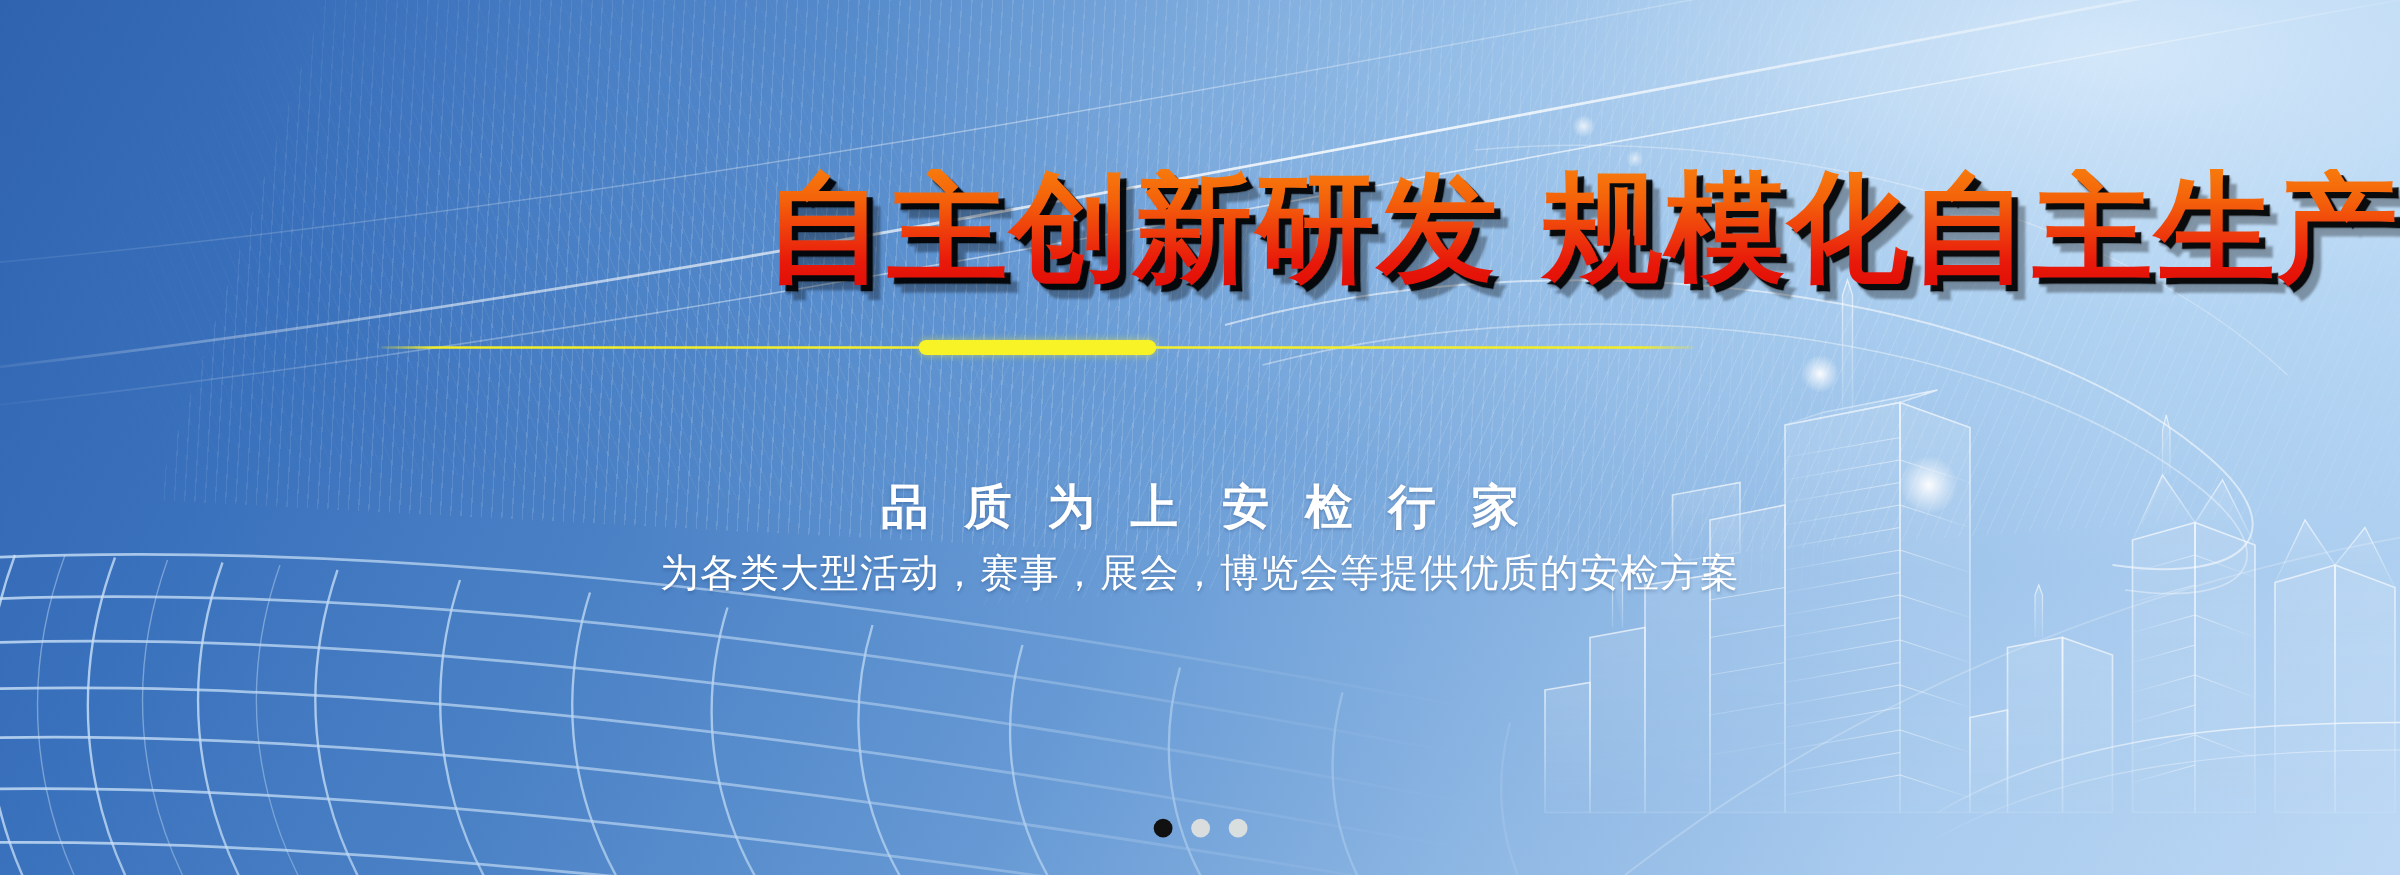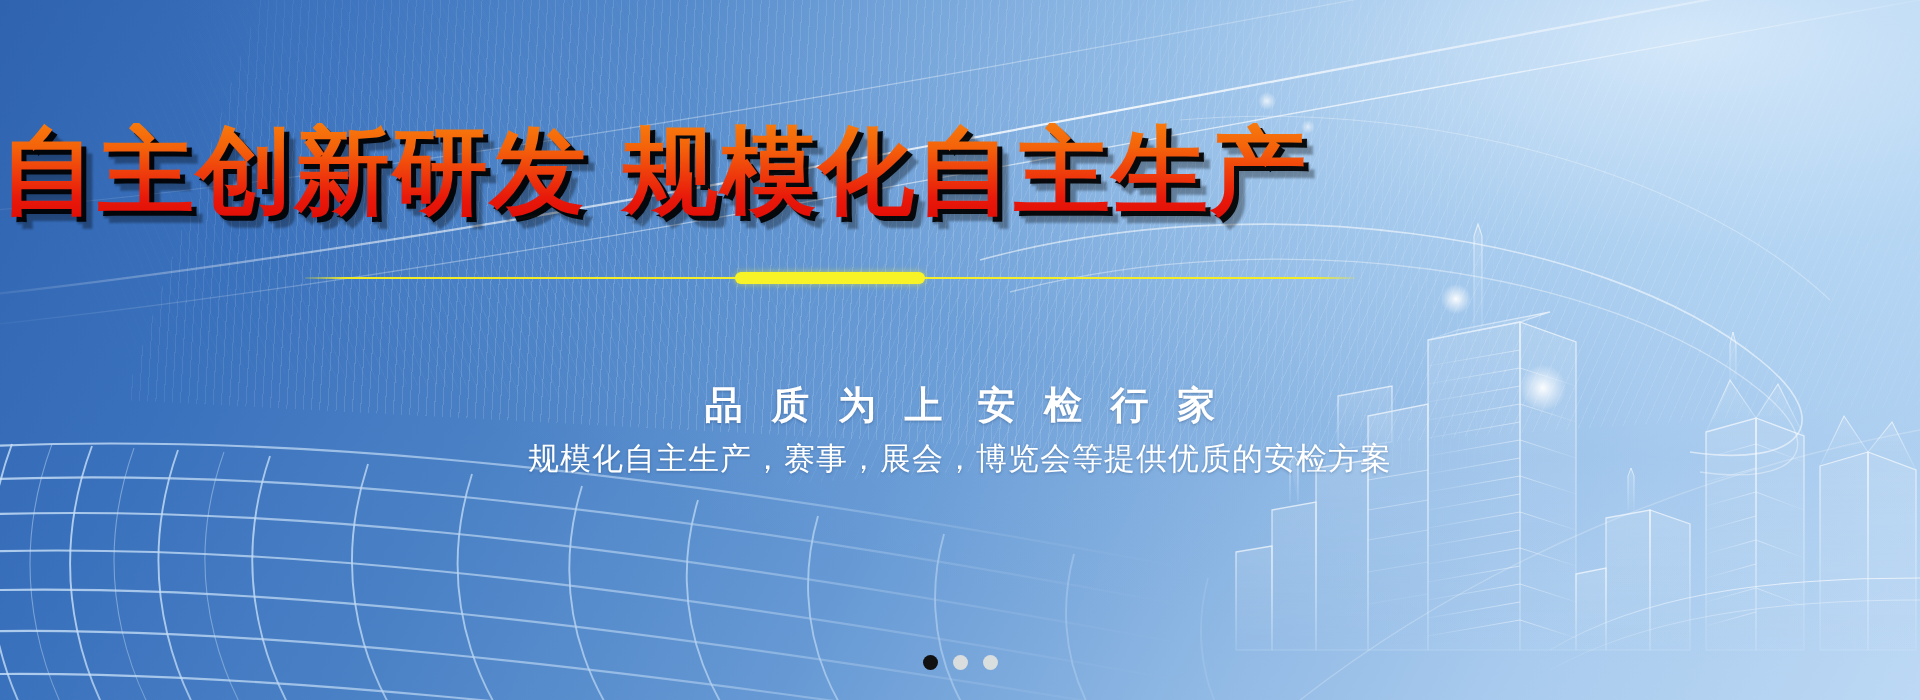--- a/index.html
+++ b/index.html
@@ -105,24 +105,24 @@
 
   .content {
     position: relative;
     z-index: 5;
     width: 100%;
     height: 100%;
   }
 
   .headline {
     position: absolute;
-    top: 59px;
+    top: 71px;
     left: 0;
     width: 100%;
-    text-align: left;
+    text-align: right;
     font-size: 96px;
     line-height: 1.0;
     font-weight: 700;
     letter-spacing: 2px;
     white-space: nowrap;
     
     background: linear-gradient(180deg, #f77a0d 0%, #f4620a 26%, #ee3a0c 54%, #e8190a 78%, #e10d06 100%);
     -webkit-background-clip: text;
             background-clip: text;
     color: transparent;
@@ -425,21 +425,21 @@
 
     <h1 class="headline"><span>自主创新研发</span><span class="gap"></span><span>规模化自主生产</span></h1>
 
     <div class="divider">
       <div class="hair"></div>
       <div class="nub"></div>
     </div>
 
     <div class="sub-primary"><span>品 质 为 上</span><span class="sp"></span><span>安 检 行 家</span></div>
 
-    <div class="sub-secondary">规模化自主生产，赛事，展会，博览会等提供优质的安检方案</div>
+    <div class="sub-secondary">为各类大型活动，赛事，展会，博览会等提供优质的安检方案</div>
 
     <div class="dots">
       <span class="dot active"></span>
       <span class="dot"></span>
       <span class="dot"></span>
     </div>
 
   </div>
 </div>
 

